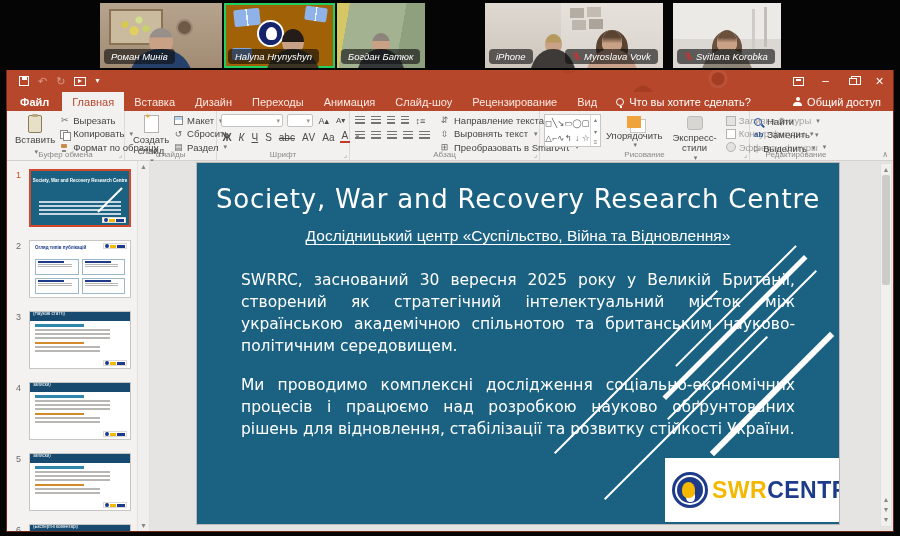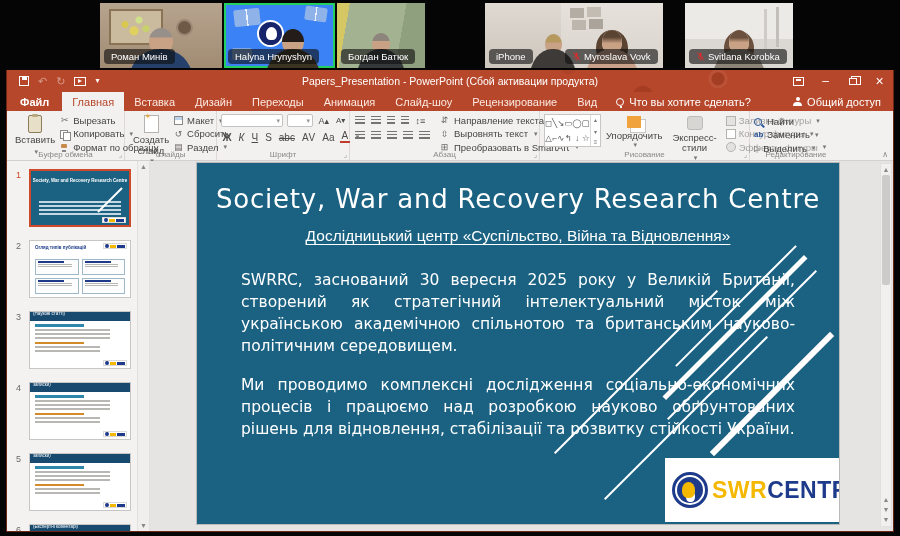--- a/index.html
+++ b/index.html
@@ -4,33 +4,33 @@
 <style>
   html,body{margin:0;padding:0;width:900px;height:536px;overflow:hidden;background:#050505;
     font-family:"Liberation Sans",sans-serif;-webkit-font-smoothing:antialiased;}
   *{box-sizing:border-box;}
 
   
   #video-strip{position:absolute;top:0;left:0;width:900px;height:70px;background:#050505;}
   .tile{position:absolute;top:3px;height:65px;overflow:hidden;background:#222;}
   .tile.active{outline:2px solid #23d05f;outline-offset:-2px;}
   .name-label{position:absolute;left:4px;bottom:4px;display:flex;align-items:flex-end;gap:3px;
-    background:rgba(15,15,15,.62);color:#fff;font-size:9.5px;line-height:1;padding:3px 7px;border-radius:4px;z-index:4;white-space:nowrap;}
+    background:rgba(15,15,15,.62);color:#fff;font-size:9.5px;line-height:1;padding:3px 7px;border-radius:4px;z-index:4;white-space:nowrap;font-style:italic;}
   .person{position:absolute;left:50%;bottom:-9px;transform:translateX(-50%);z-index:2;}
   .person .head{width:20px;height:23px;border-radius:50% 50% 46% 46%;margin:0 auto;background:#2a2522;}
   .person .torso{width:54px;height:28px;margin-top:-5px;border-radius:48% 48% 0 0/100% 100% 0 0;background:#2a2522;}
   
   .bg0{background:linear-gradient(#b7a48e,#a18b73);}
   .bg0 .decor{position:absolute;left:9px;top:6px;width:54px;height:36px;background:#cbbb9e;border:2px solid #8a7355;
     background-image:radial-gradient(circle at 28% 42%,#d9c84e 3px,transparent 4px),radial-gradient(circle at 56% 28%,#cfe08a 3px,transparent 4px),radial-gradient(circle at 46% 62%,#dfd05f 4px,transparent 5px),radial-gradient(circle at 70% 55%,#c7d06a 3px,transparent 4px);}
   .bg0 .decor::after{content:"";position:absolute;right:-32px;top:8px;width:13px;height:13px;border-radius:50%;background:#6f5a47;border:2px solid #9c8874;}
   .bg0 .head{background:linear-gradient(#97908a 36%,#c9a184 37%);width:24px;height:26px;}
   .bg0 .torso{background:#24406b;width:62px;}
   
-  .bg1{background:#3b82f6;}
+  .bg1{background:#a16207;}
   .bg1 .decor::before{content:"";position:absolute;left:10px;top:6px;width:26px;height:17px;transform:rotate(-6deg);
     background:linear-gradient(90deg,#8fb3e8 47%,#eef4ff 47% 53%,#8fb3e8 53%);border-radius:2px;}
   .bg1 .decor::after{content:"";position:absolute;right:8px;top:4px;width:22px;height:14px;transform:rotate(8deg);
     background:linear-gradient(90deg,#8fb3e8 47%,#eef4ff 47% 53%,#8fb3e8 53%);border-radius:2px;}
   .bg1 .decor2{position:absolute;left:8px;bottom:8px;width:20px;height:12px;background:#7fa6dd;border-radius:2px;}
   .badge{position:absolute;left:33px;top:17px;width:27px;height:27px;border-radius:50%;background:#16246b;border:2px solid #fff;z-index:1;}
   .badge::after{content:"";position:absolute;left:7px;top:5px;width:11px;height:13px;border-radius:50% 50% 40% 40%;background:#fff;}
   .bg1 .person{left:62%;}
   .bg1 .head{background:linear-gradient(#241c19 52%,#c9a184 53%);width:22px;height:25px;}
   .bg1 .torso{background:#3c3423;}
@@ -43,21 +43,21 @@
   .bg3 .person{left:62%;}
   .bg3 .head{background:linear-gradient(#b5995f 42%,#c9a184 43%);width:17px;height:20px;}
   .bg3 .torso{background:#3d3a38;width:46px;}
   
   .bg4{background:linear-gradient(#e6e1db,#d9d3cc);}
   .bg4 .decor{position:absolute;left:9px;top:5px;width:14px;height:10px;background:#b4ada3;
     box-shadow:17px -1px 0 #c3bcb2,2px 12px 0 #bdb6ac,19px 11px 0 #aaa49a;}
   .bg4 .head{background:linear-gradient(#5b4332 30%,#c9a184 56%);width:20px;height:24px;box-shadow:0 6px 0 6px #5b4332;}
   .bg4 .torso{background:#caa18a;width:52px;}
   
-  .bg5{background:linear-gradient(#eceae6 55%,#dbd8d4 55%);margin-left:12px;}
+  .bg5{background:linear-gradient(#eceae6 55%,#dbd8d4 55%);}
   .bg5 .decor{position:absolute;right:14px;top:4px;width:3px;height:40px;background:#c2bfba;box-shadow:-12px 2px 0 #cfccc7;}
   .bg5 .head{background:linear-gradient(#6b513d 32%,#c9a184 52%);width:20px;height:24px;box-shadow:0 6px 0 5px #6b513d;}
   .bg5 .torso{background:#8d8478;width:52px;}
   .mic-off{width:9px;height:9px;flex:0 0 auto;}
 
   
   #ppt{position:absolute;left:6px;top:70px;width:888px;height:462px;background:#e8e6e4;border:1px solid #6e2617;border-top:none;}
   
   #titlebar{position:absolute;left:0;top:0;right:0;height:22px;background:#B7472A;display:flex;align-items:center;color:#fff;}
   .tb-circles{position:absolute;right:130px;top:0;width:300px;height:22px;opacity:.5;pointer-events:none;
@@ -266,21 +266,20 @@
 
   <div id="titlebar">
     <div class="tb-circles"></div>
     <div id="qat">
       <span class="save-ic"></span>
       <span class="qat-ic qat-dim">↶</span>
       <span class="qat-ic qat-dim">↻</span>
       <span class="show-ic"></span>
       <span class="qat-ic" style="font-size:8px">▾</span>
     </div>
-    <div id="tb-title">Papers_Presentation - PowerPoint (Сбой активации продукта)</div>
     <div id="win-controls">
       <span class="wc">
           <span class="ribopt-ic"></span>
         </span>
       <span class="wc">–</span>
       <span class="wc">
           <span class="restore-ic"></span>
         </span>
       <span class="wc" style="font-size:14px">×</span>
     </div>

